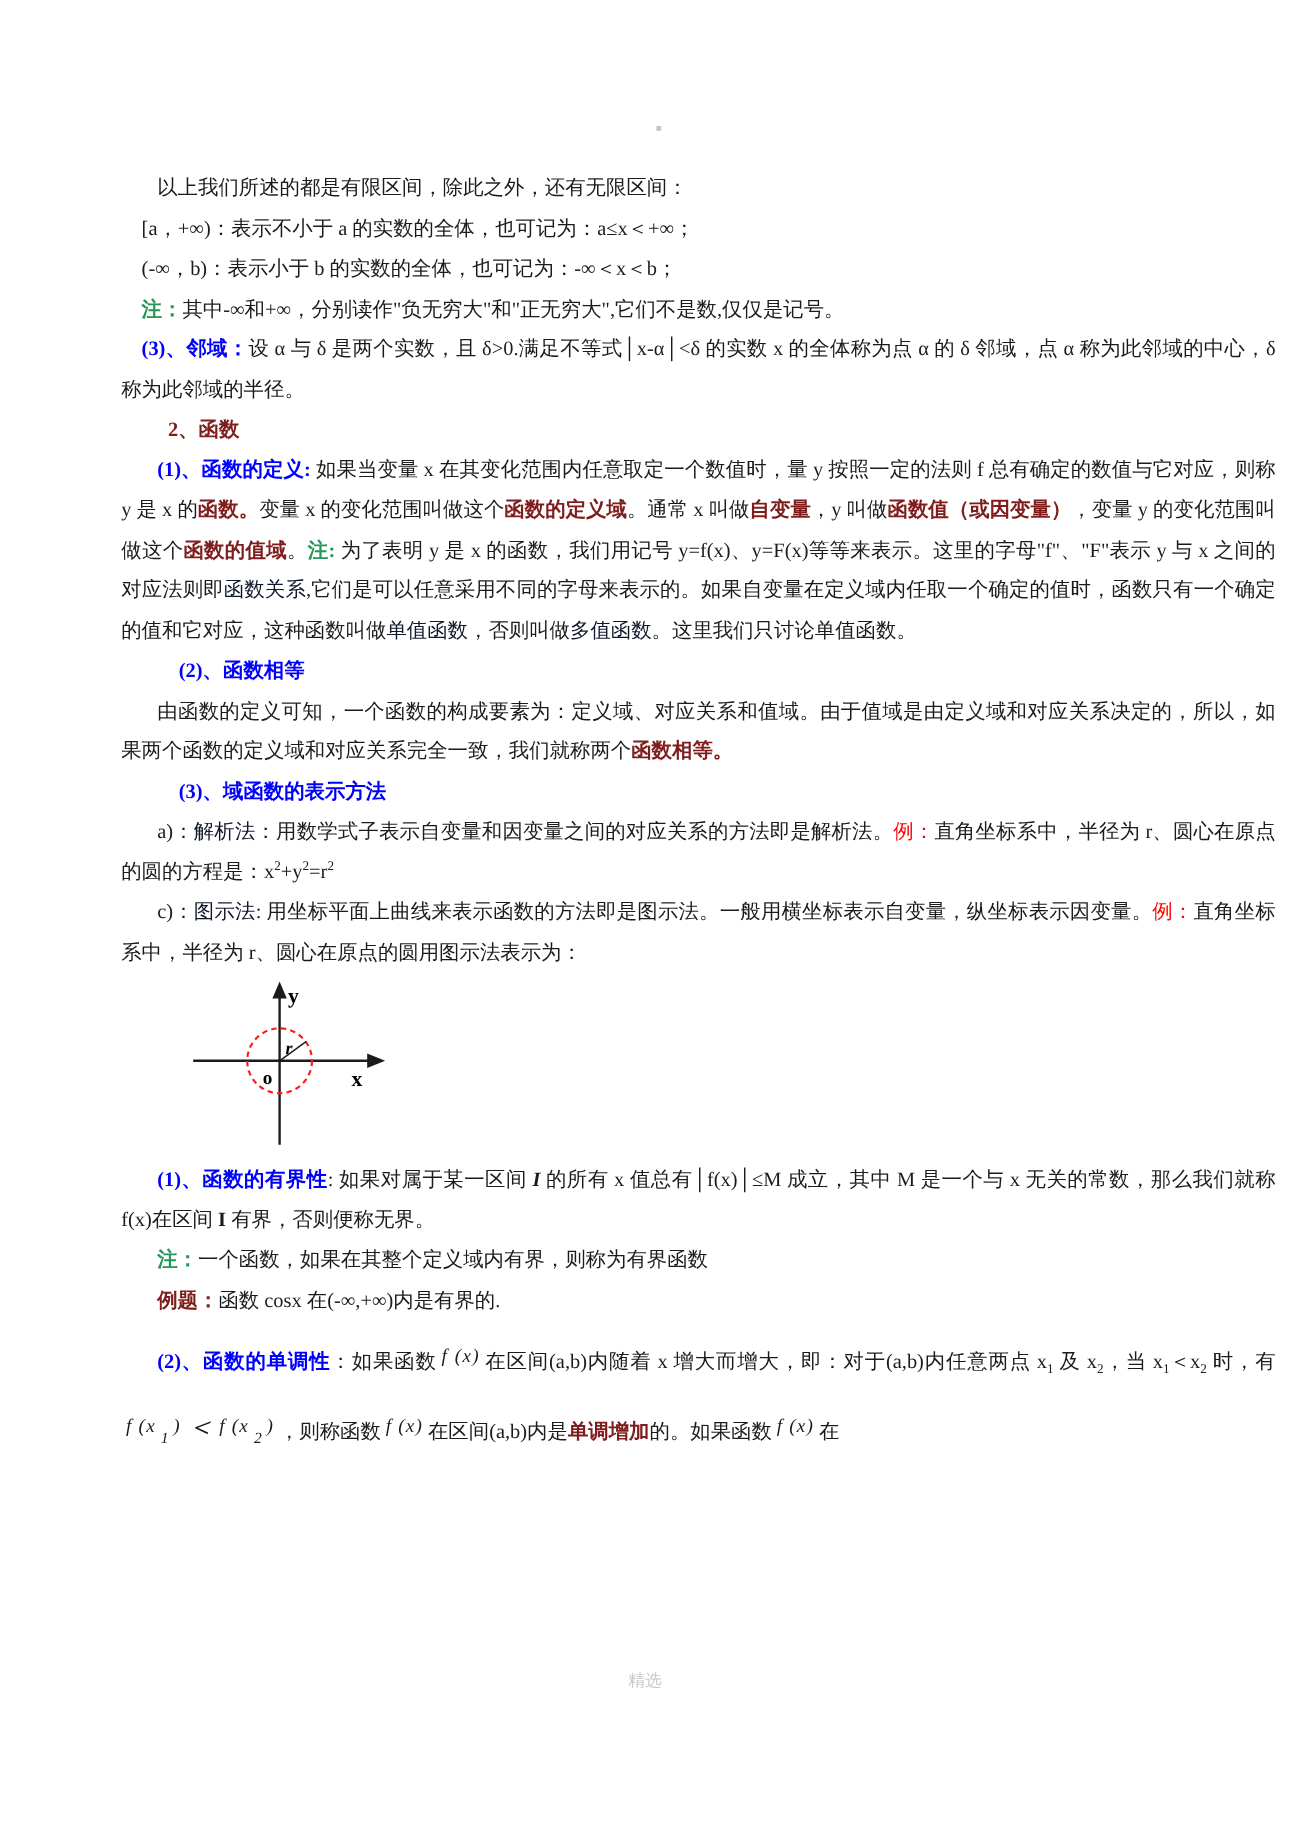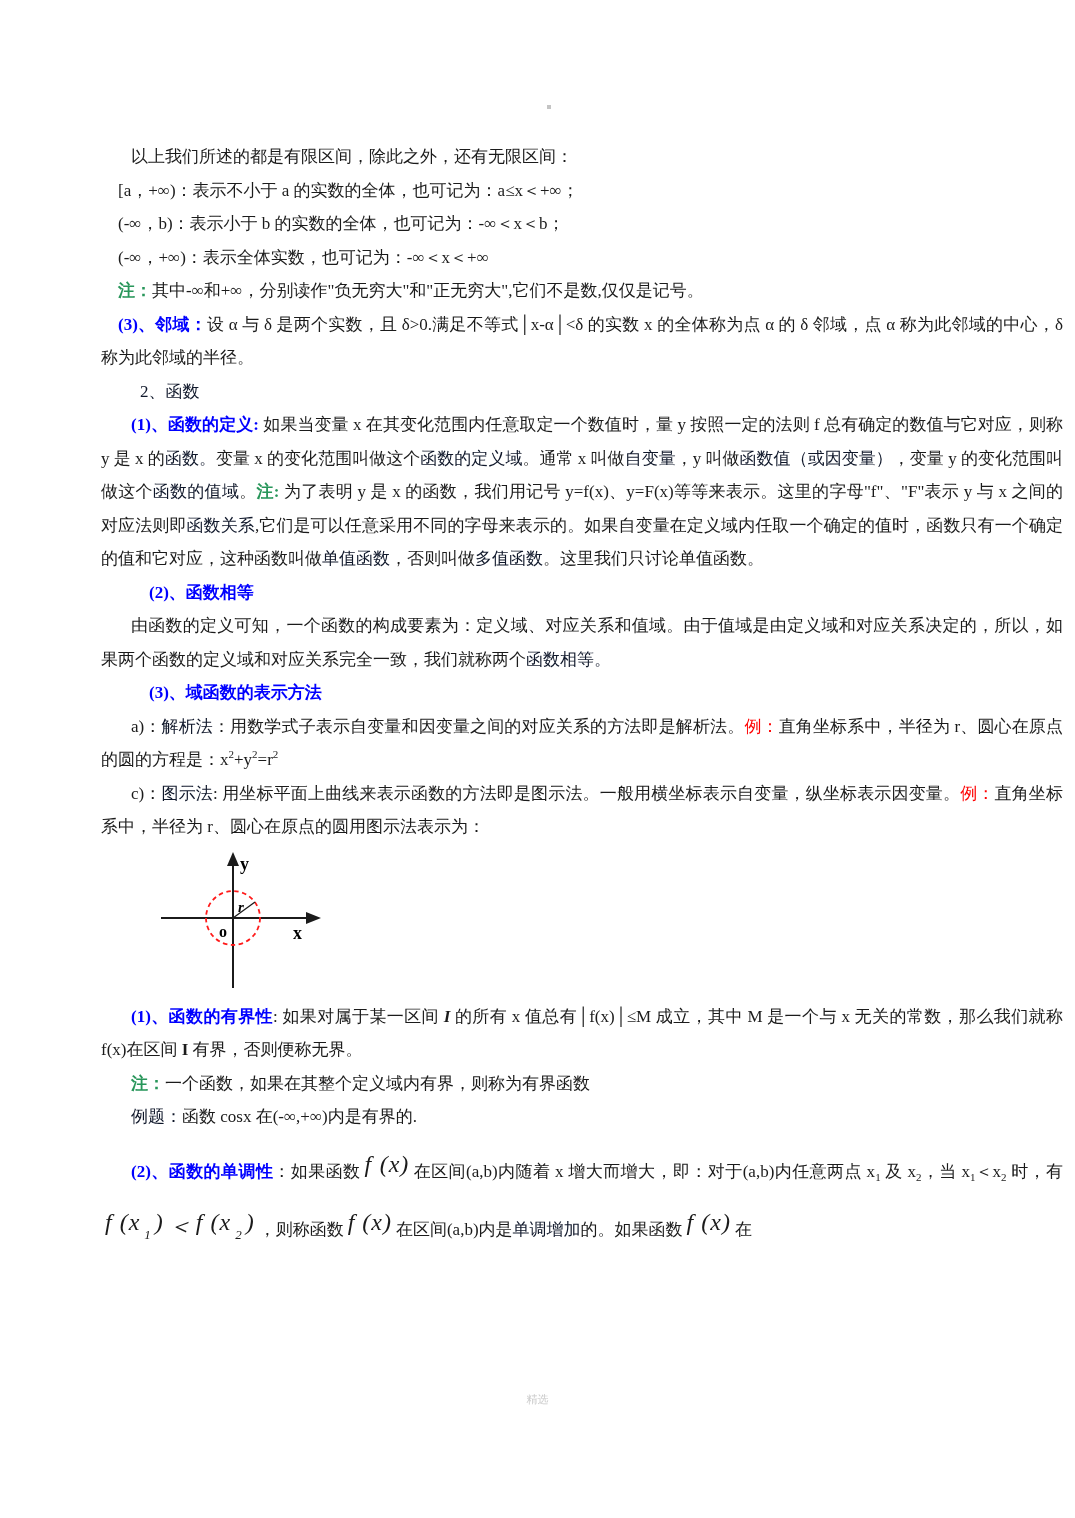--- a/index.html
+++ b/index.html
@@ -7,51 +7,50 @@
         font-family:"Liberation Serif","DejaVu Serif",serif;color:#1b1b1b;}
   .content{position:absolute;left:101px;top:140px;width:962px;font-size:17px;
            line-height:33.5px;text-align:justify;}
   .para{margin:0;padding:0;}
   .ind1{text-indent:17px;}
   .ind2{text-indent:30px;}
   .hd{text-indent:39px;}
   .hd3{text-indent:48px;}
   .tall{line-height:54px;margin-top:8px;}
   .seg-n{color:#1b1b1b;}
-  .seg-rb{color:#0f172a;font-weight:normal;}
+  .seg-rb{color:#7f1d1d;font-weight:bold;}
   .seg-r{color:#ff0000;}
   .seg-bb{color:#0000ff;font-weight:bold;}
   .seg-b{color:#0f172a;}
   .seg-gb{color:#28965a;font-weight:bold;}
   .seg-bi{font-weight:bold;font-style:italic;}
   .seg-bs{font-weight:bold;}
-  .seg-fx{font-family:"Liberation Serif",serif;font-style:italic;font-size:24px;
+  .seg-fx{font-family:"Liberation Serif",serif;font-style:italic;font-size:16px;
           position:relative;top:-5px;margin:0 4px;letter-spacing:1px;white-space:nowrap;}
   .seg-fl{font-size:24px;vertical-align:1px;font-style:italic;}
   sub.seg-sub{font-size:11px;line-height:0;}
   sup.seg-sup{font-size:11px;line-height:0;}
   sub.seg-fxsub{font-size:13px;font-style:italic;line-height:0;}
   .figure-wrap{margin:6px 0 8px 59px;width:168px;height:142px;}
   .footer{position:absolute;top:1392px;left:0;width:100%;text-align:center;
-          color:#c9c9c9;font-size:11px;font-family:"Liberation Serif","DejaVu Serif",serif;}
+          color:#c9c9c9;font-size:14px;font-family:"Liberation Serif","DejaVu Serif",serif;}
   .top-dot{position:absolute;left:547px;top:105px;width:4px;height:4px;background:#c4c4c4;}
   svg text{font-family:"Liberation Serif","DejaVu Serif",serif;}
 </style>
 </head>
 <body>
 
 <div class="page">
   <div class="top-dot"></div>
 
   <div class="content">
     <div id="flow-a">
         <div class="para ind2"><span class="seg-n">以上我们所述的都是有限区间，除此之外，还有无限区间：</span></div>
         <div class="para ind1"><span class="seg-n">[a，+∞)：表示不小于 a 的实数的全体，也可记为：a≤x＜+∞；</span></div>
         <div class="para ind1"><span class="seg-n">(-∞，b)：表示小于 b 的实数的全体，也可记为：-∞＜x＜b；</span></div>
-        <div class="para ind1"><span class="seg-n">(-∞，+∞)：表示全体实数，也可记为：-∞＜x＜+∞</span></div>
         <div class="para ind1"><span class="seg-gb">注：</span><span class="seg-n">其中-∞和+∞，分别读作"负无穷大"和"正无穷大",它们不是数,仅仅是记号。</span></div>
         <div class="para ind1"><span class="seg-bb">(3)、邻域：</span><span class="seg-n">设 α 与 δ 是两个实数，且 δ&gt;0.满足不等式│x-α│&lt;δ 的实数 x 的全体称为点 α 的 δ 邻域，点 α 称为此邻域的中心，δ 称为此邻域的半径。</span></div>
         <div class="para hd"><span class="seg-rb">2、函数</span></div>
         <div class="para ind2"><span class="seg-bb">(1)、函数的定义:</span><span class="seg-n"> 如果当变量 x 在其变化范围内任意取定一个数值时，量 y 按照一定的法则 f 总有确定的数值与它对应，则称 y 是 x 的</span><span class="seg-rb">函数。</span><span class="seg-n">变量 x 的变化范围叫做这个</span><span class="seg-rb">函数的定义域</span><span class="seg-n">。通常 x 叫做</span><span class="seg-rb">自变量</span><span class="seg-n">，y 叫做</span><span class="seg-rb">函数值（或因变量）</span><span class="seg-n">，变量 y 的变化范围叫做这个</span><span class="seg-rb">函数的值域</span><span class="seg-n">。</span><span class="seg-gb">注:</span><span class="seg-n"> 为了表明 y 是 x 的函数，我们用记号 y=f(x)、y=F(x)等等来表示。这里的字母"f"、"F"表示 y 与 x 之间的对应法则即</span><span class="seg-b">函数关系</span><span class="seg-n">,它们是可以任意采用不同的字母来表示的。如果自变量在定义域内任取一个确定的值时，函数只有一个确定的值和它对应，这种函数叫做</span><span class="seg-b">单值函数</span><span class="seg-n">，否则叫做</span><span class="seg-b">多值函数</span><span class="seg-n">。这里我们只讨论单值函数。</span></div>
         <div class="para hd3"><span class="seg-bb">(2)、函数相等</span></div>
         <div class="para ind2"><span class="seg-n">由函数的定义可知，一个函数的构成要素为：定义域、对应关系和值域。由于值域是由定义域和对应关系决定的，所以，如果两个函数的定义域和对应关系完全一致，我们就称两个</span><span class="seg-rb">函数相等。</span></div>
         <div class="para hd3"><span class="seg-bb">(3)、域函数的表示方法</span></div>
         <div class="para ind2"><span class="seg-n">a)：</span><span class="seg-b">解析法</span><span class="seg-n">：用数学式子表示自变量和因变量之间的对应关系的方法即是解析法。</span><span class="seg-r">例：</span><span class="seg-n">直角坐标系中，半径为 r、圆心在原点的圆的方程是：x</span><sup class="seg-sup">2</sup><span class="seg-n">+y</span><sup class="seg-sup">2</sup><span class="seg-n">=r</span><sup class="seg-sup">2</sup></div>
         <div class="para ind2"><span class="seg-n">c)：</span><span class="seg-b">图示法</span><span class="seg-n">: 用坐标平面上曲线来表示函数的方法即是图示法。一般用横坐标表示自变量，纵坐标表示因变量。</span><span class="seg-r">例：</span><span class="seg-n">直角坐标系中，半径为 r、圆心在原点的圆用图示法表示为：</span></div>
       </div>

